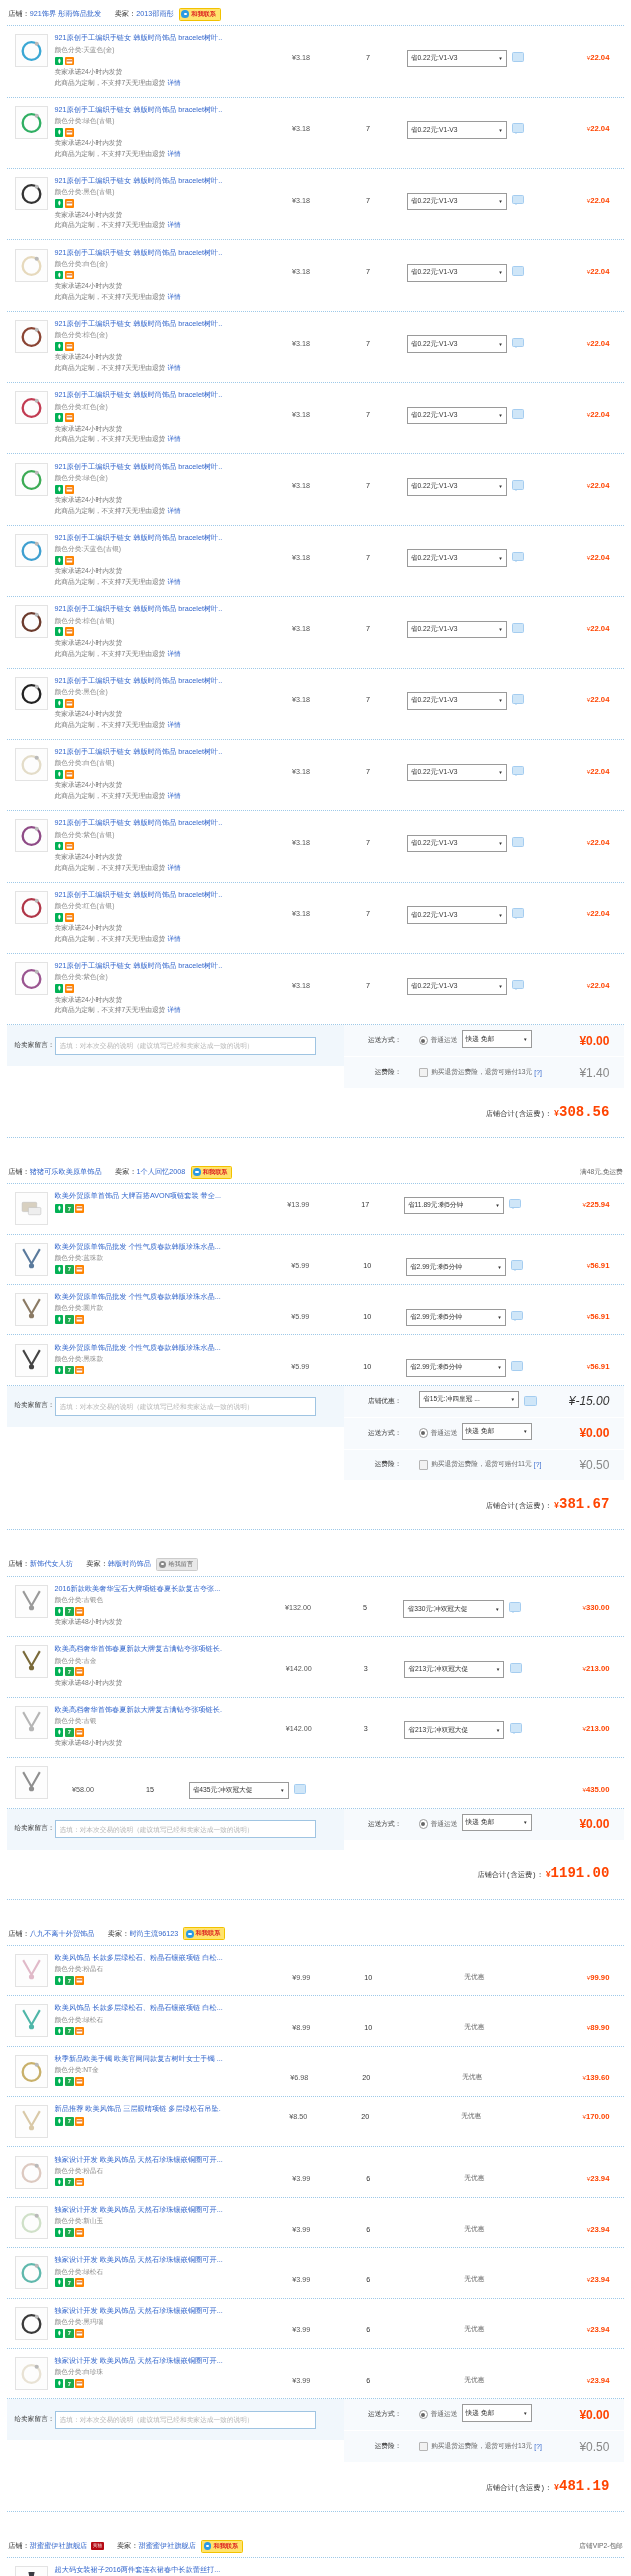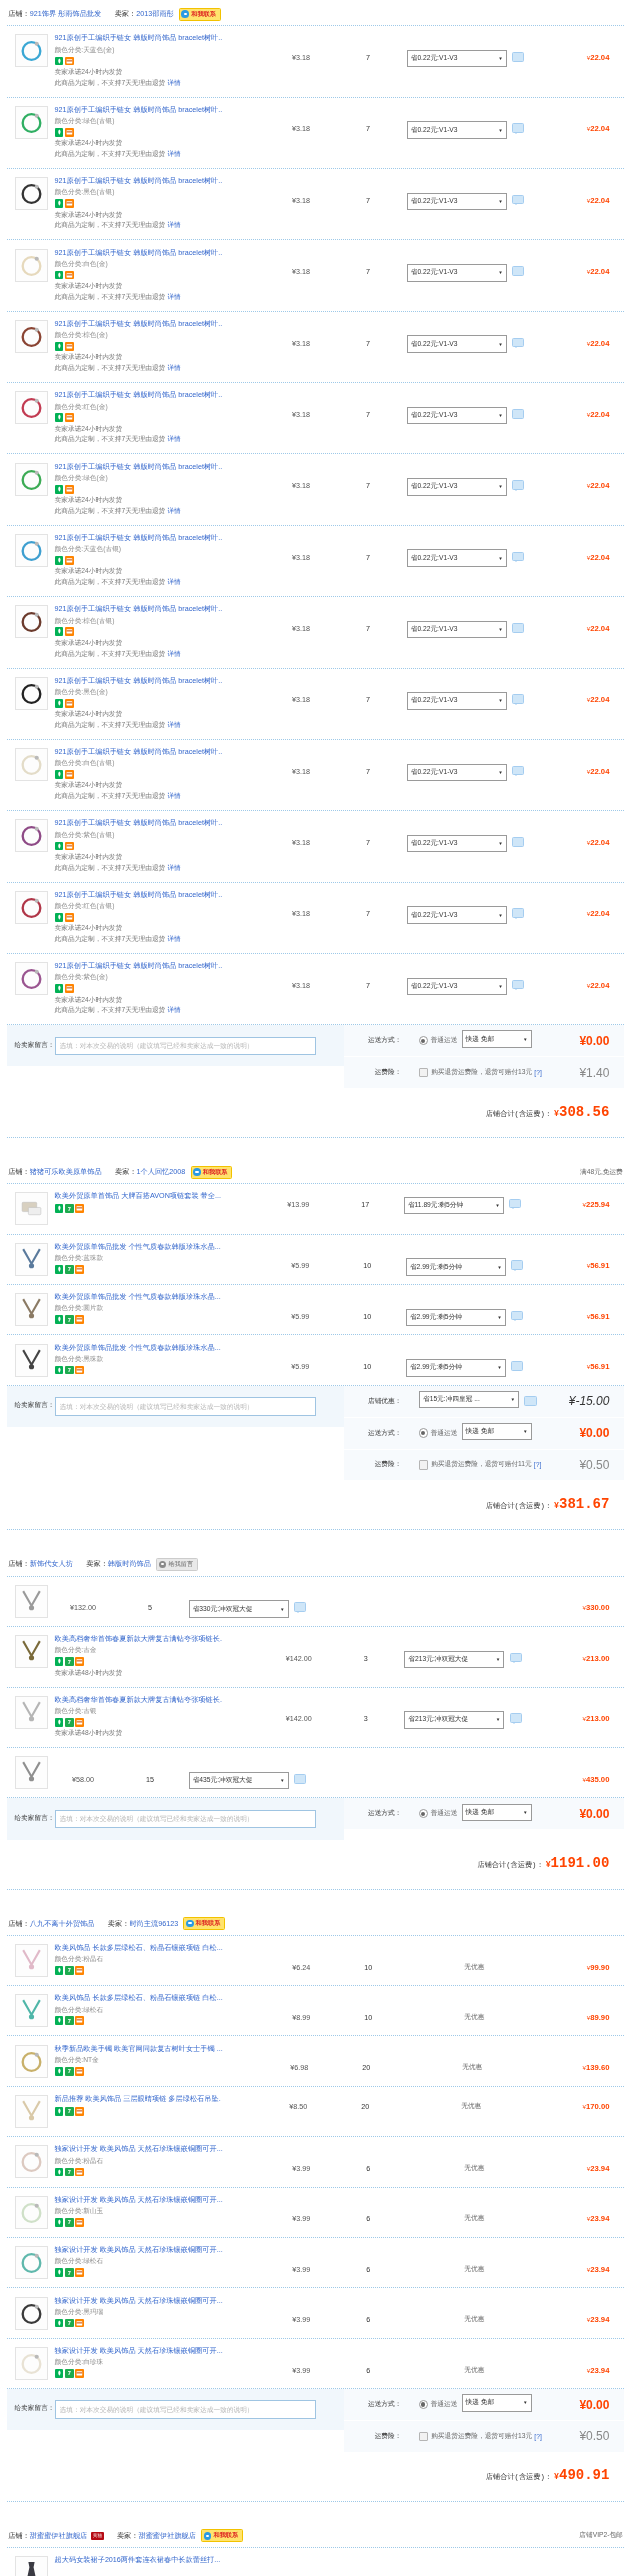--- a/index.html
+++ b/index.html
@@ -740,20 +740,34 @@
           <span class="badge message"><span class="bub"></span>给我留言</span>
         </div>
         <div class="items">
           <div class="item">
             <div class="thumb">
               <svg width="27" height="27" viewBox="0 0 52 52">
                 <path d="M10 6 L26 34 L42 6" stroke="#9a9a9a" stroke-width="4" fill="none"></path>
                 <circle cx="26" cy="38" r="5" fill="#9a9a9a"></circle>
               </svg>
             </div>
+            <div class="info"><a class="title" href="#">2016新款欧美奢华宝石大牌项链春夏长款复古夸张...</a><div class="sku">颜色分类:古银色</div><div class="icon-row">
+                <span class="ic" style="background: rgb(2, 177, 85);">
+                  <svg width="8.8" height="8.8" viewBox="0 0 17 17">
+                    <path d="M8.5 3C5.5 5 5.5 9.5 8.5 13 11.5 9.5 11.5 5 8.5 3z" fill="#fff"></path>
+                  </svg>
+                </span>
+                <span class="ic" style="background: rgb(29, 171, 78);">7</span>
+                <span class="ic" style="background: rgb(255, 132, 0);">
+                  <svg width="8.8" height="8.8" viewBox="0 0 17 17">
+                    <rect x="3" y="4.5" width="11" height="8" rx="1" fill="#fff"></rect>
+                    <rect x="3" y="6.5" width="11" height="2" fill="#c94a00"></rect>
+                  </svg>
+                </span>
+              </div><div class="promise">卖家承诺48小时内发货</div></div>
             <div class="col price">¥132.00</div>
             <div class="col qty">5</div>
             <div class="col disc">
               <div class="selbox">
                 <span>省330元:冲双冠大促</span>
                 <span class="caret">▼</span>
               </div>
               <span class="chat"></span>
             </div>
             <div class="col sub"><span class="yen">¥</span>330.00</div>
@@ -886,21 +900,21 @@
                   </svg>
                 </span>
                 <span class="ic" style="background: rgb(29, 171, 78);">7</span>
                 <span class="ic" style="background: rgb(255, 132, 0);">
                   <svg width="8.8" height="8.8" viewBox="0 0 17 17">
                     <rect x="3" y="4.5" width="11" height="8" rx="1" fill="#fff"></rect>
                     <rect x="3" y="6.5" width="11" height="2" fill="#c94a00"></rect>
                   </svg>
                 </span>
               </div></div>
-            <div class="col price">¥6.24</div>
+            <div class="col price">¥9.99</div>
             <div class="col qty">10</div>
             <div class="col disc nosel">无优惠</div>
             <div class="col sub"><span class="yen">¥</span>99.90</div>
           </div>
           <div class="item">
             <div class="thumb">
               <svg width="27" height="27" viewBox="0 0 52 52">
                 <path d="M10 6 L26 34 L42 6" stroke="#4fb6a8" stroke-width="4" fill="none"></path>
                 <circle cx="26" cy="38" r="5" fill="#4fb6a8"></circle>
               </svg>
@@ -1129,21 +1143,21 @@
               <div class="olabel">运费险：</div>
               <div class="octrl">
                 <span class="cbox"></span>
                 <span>购买退货运费险，退货可赔付13元</span>
                 <a class="help" href="#">[?]</a>
               </div>
               <div class="oamt gray">¥0.50</div>
             </div>
           </div>
         </div>
-        <div class="store-total"><span class="tlabel">店铺合计(含运费)：</span><span class="yen">¥</span><span class="tval">490.91</span></div>
+        <div class="store-total"><span class="tlabel">店铺合计(含运费)：</span><span class="yen">¥</span><span class="tval">481.19</span></div>
       </div>
       <div class="store">
         <div class="store-header">
           <span class="lbl">店铺：</span>
           <a class="lnk" href="#">甜蜜蜜伊社旗舰店</a>
           <span class="tmall-badge">天猫</span>
           <span class="lbl">卖家：</span>
           <a class="lnk seller" href="#">甜蜜蜜伊社旗舰店</a>
           <span class="badge contact"><span class="bub"></span>和我联系</span>
           <span class="store-note">店铺VIP2-包邮</span>

